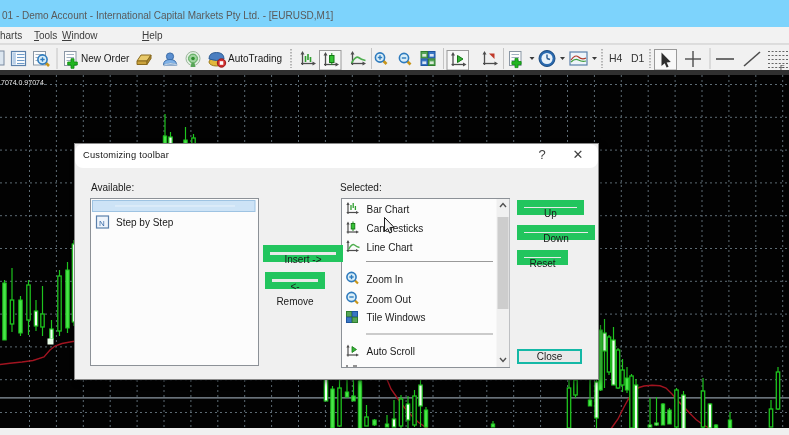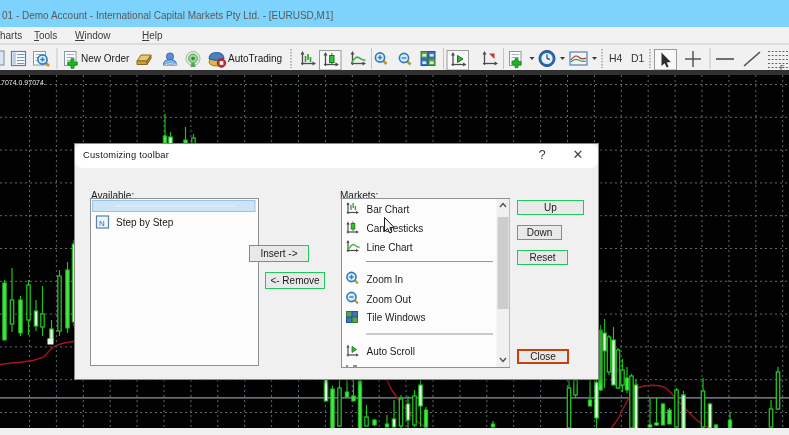--- a/index.html
+++ b/index.html
@@ -11,23 +11,23 @@
   .mi{position:absolute;top:3px;font-size:10px;color:#3c3c3c;}
   .mi u{text-decoration:underline;}
   #darkband{left:0;top:70px;width:789px;height:5px;background:#303030;}
   #chart{left:0;top:75px;}
   #bottomstrip{left:0;top:428px;width:789px;height:7px;background:#f0f0f0;}
   #dialog{left:75px;top:144px;width:523px;height:235px;background:#f0f0f0;outline:1px solid #8a8a8a;box-shadow:3px 3px 6px rgba(0,0,0,0.5);}
   #dlgtitle{position:absolute;left:0;top:0;width:523px;height:24px;background:#ffffff;border-radius:8px;}
   #dlgtitle .t{position:absolute;left:8px;top:6px;font-size:9.3px;color:#151515;letter-spacing:0.2px;}
   #dlgtitle .q{position:absolute;left:455px;top:3px;width:24px;text-align:center;font-size:13px;color:#404040;}
   #dlgtitle .x{position:absolute;left:491px;top:3px;width:24px;text-align:center;font-size:13px;color:#404040;}
-  .lbl{position:absolute;font-size:10px;color:#1a1a1a;margin-top:8px;}
+  .lbl{position:absolute;font-size:10px;color:#1a1a1a;}
   .listbox{position:absolute;background:#fcfcfc;border:1px solid #8c9197;}
-  .btn{position:absolute;background:#e9e9e9;border:1px solid #22c55e;font-size:10px;color:#1a1a1a;text-align:center;box-sizing:border-box;}
+  .btn{position:absolute;background:#e9e9e9;border:7px solid #22c55e;font-size:10px;color:#1a1a1a;text-align:center;box-sizing:border-box;}
 </style>
 </head>
 <body>
 <svg id="chart" class="abs" width="789" height="353" viewBox="0 75 789 353">
 <rect x="0" y="75" width="789" height="353" fill="#020202"></rect>
 <line x1="29.5" y1="75" x2="29.5" y2="428" stroke="#5d6b74" stroke-width="1" stroke-dasharray="2 3"></line>
 <line x1="56.4" y1="75" x2="56.4" y2="428" stroke="#5d6b74" stroke-width="1" stroke-dasharray="2 3"></line>
 <line x1="83.3" y1="75" x2="83.3" y2="428" stroke="#5d6b74" stroke-width="1" stroke-dasharray="2 3"></line>
 <line x1="110.2" y1="75" x2="110.2" y2="428" stroke="#5d6b74" stroke-width="1" stroke-dasharray="2 3"></line>
 <line x1="137.1" y1="75" x2="137.1" y2="428" stroke="#5d6b74" stroke-width="1" stroke-dasharray="2 3"></line>
@@ -183,21 +183,21 @@
 <rect x="47.5" y="338.5" width="6" height="6" fill="#eaffea"></rect>
 <text x="1" y="85" font-size="7" fill="#e8e8e8" font-family="Liberation Sans">7074.0.97074.</text>
 </svg>
 
 <div id="titlebar" class="abs">
     <span>01 - Demo Account - International Capital Markets Pty Ltd. - [EURUSD,M1]</span>
   </div>
 <div id="menubar" class="abs">
   <span class="mi" style="left:0px">harts</span>
   <span class="mi" style="left:34px"><u>T</u>ools</span>
-  <span class="mi" style="left:75px"><u>W</u>indow</span>
+  <span class="mi" style="left:62px"><u>W</u>indow</span>
   <span class="mi" style="left:142px"><u>H</u>elp</span>
 </div>
 <svg class="abs" style="left:0;top:44px" width="789" height="26" viewBox="0 44 789 26">
 <rect x="0" y="44" width="789" height="26" fill="#f1f1f1"></rect>
 <line x1="0" y1="44.5" x2="789" y2="44.5" stroke="#dddddd" stroke-width="1"></line>
 <rect x="-6" y="51" width="10" height="14" fill="#dce6f0" stroke="#7a8aa0"></rect>
 <rect x="11.5" y="51.5" width="14" height="14" fill="#ffffff" stroke="#5b80ab" stroke-width="1.2"></rect>
 <rect x="12.5" y="52.5" width="3.4" height="12" fill="#b8cfe8"></rect>
 <line x1="17" y1="54.5" x2="24.5" y2="54.5" stroke="#6d9ac8" stroke-width="1.1"></line>
 <line x1="17" y1="57.5" x2="24.5" y2="57.5" stroke="#6d9ac8" stroke-width="1.1"></line>
@@ -316,21 +316,21 @@
 <div id="darkband" class="abs"></div>
 <div id="bottomstrip" class="abs"></div>
 
 <div id="dialog" class="abs">
   <div id="dlgtitle">
       <span class="t">Customizing toolbar</span>
       <span class="q">?</span>
       <span class="x">✕</span>
     </div>
   <span class="lbl" style="left:16px;top:38px">Available:</span>
-  <span class="lbl" style="left:265px;top:38px">Markets:</span>
+  <span class="lbl" style="left:265px;top:38px">Selected:</span>
   <div class="listbox" style="left:15px;top:54px;width:167px;height:166px"></div>
   <div class="listbox" style="left:266px;top:54px;width:167px;height:168px"></div>
   <svg class="abs" style="left:0;top:0" width="523" height="235" viewBox="0 0 523 235">
 <rect x="17.5" y="56.5" width="162.5" height="11" fill="#cde3f6" stroke="#9ec3e2"></rect>
 <line x1="40" y1="62" x2="160" y2="62" stroke="#e8f2fb" stroke-width="1"></line>
 <rect x="21.5" y="72" width="12" height="12" fill="#eef4fb" stroke="#5b80ab" stroke-width="1.2"></rect>
 <text x="24" y="81.5" font-size="8" fill="#3a6ca8" font-family="Liberation Sans">N</text>
 <text x="41" y="81.5" font-size="10" fill="#1a1a1a" font-family="Liberation Sans">Step by Step</text>
 <text x="291.5" y="68.8" font-size="10" fill="#1a1a1a" font-family="Liberation Sans">Bar Chart</text>
 <text x="291.5" y="88.3" font-size="10" fill="#1a1a1a" font-family="Liberation Sans">Candlesticks</text>
@@ -374,19 +374,19 @@
 <path d="M 281 209.4 L 284 211 L 281 212.6 Z" fill="#4d4d4d"></path>
 <path d="M 277 202.5 L 281.5 205.5 L 277 208.5 Z" fill="#35b435" stroke="#157815" stroke-width="0.8"></path>
 <line x1="272" y1="221" x2="272" y2="223" stroke="#4d4d4d" stroke-width="1.2"></line>
 <line x1="278" y1="222" x2="282" y2="222" stroke="#4d4d4d" stroke-width="1.2"></line>
 <path d="M 309.5 73.5 L 309.5 87.5 L 312.7 84.6 L 314.6 89 L 316.8 88 L 314.9 83.7 L 319 83.3 Z" fill="#f5f5f5" stroke="#1a1a1a" stroke-width="1"></path>
 <rect x="421.5" y="55" width="13" height="168" fill="#f0f0f0"></rect>
 <polyline points="425,63 428,59.5 431,63" fill="none" stroke="#505050" stroke-width="1.4"></polyline>
 <polyline points="425,214 428,217.5 431,214" fill="none" stroke="#505050" stroke-width="1.4"></polyline>
 <rect x="422.5" y="73" width="11" height="92" fill="#cdcdcd"></rect>
   </svg>
-  <div class="btn" style="left:174px;top:101px;width:60px;height:17px;line-height:15px">Insert -&gt;</div>
+  <div class="btn" style="left:188px;top:101px;width:80px;height:17px;line-height:15px">Insert -&gt;</div>
   <div class="btn" style="left:190px;top:128px;width:60px;height:17px;line-height:15px">&lt;- Remove</div>
   <div class="btn" style="left:442px;top:56px;width:67px;height:15px;line-height:13px">Up</div>
-  <div class="btn" style="left:442px;top:81px;width:45px;height:15px;line-height:13px">Down</div>
+  <div class="btn" style="left:442px;top:81px;width:78px;height:15px;line-height:13px">Down</div>
   <div class="btn" style="left:442px;top:106px;width:51px;height:15px;line-height:13px">Reset</div>
-  <div class="btn" style="left:442px;top:205px;width:52px;height:15px;line-height:11px;border:2px solid #c2410c">Close</div>
+  <div class="btn" style="left:442px;top:205px;width:65px;height:15px;line-height:11px;border:2px solid #14b8a6">Close</div>
 </div>
 
 </body></html>

